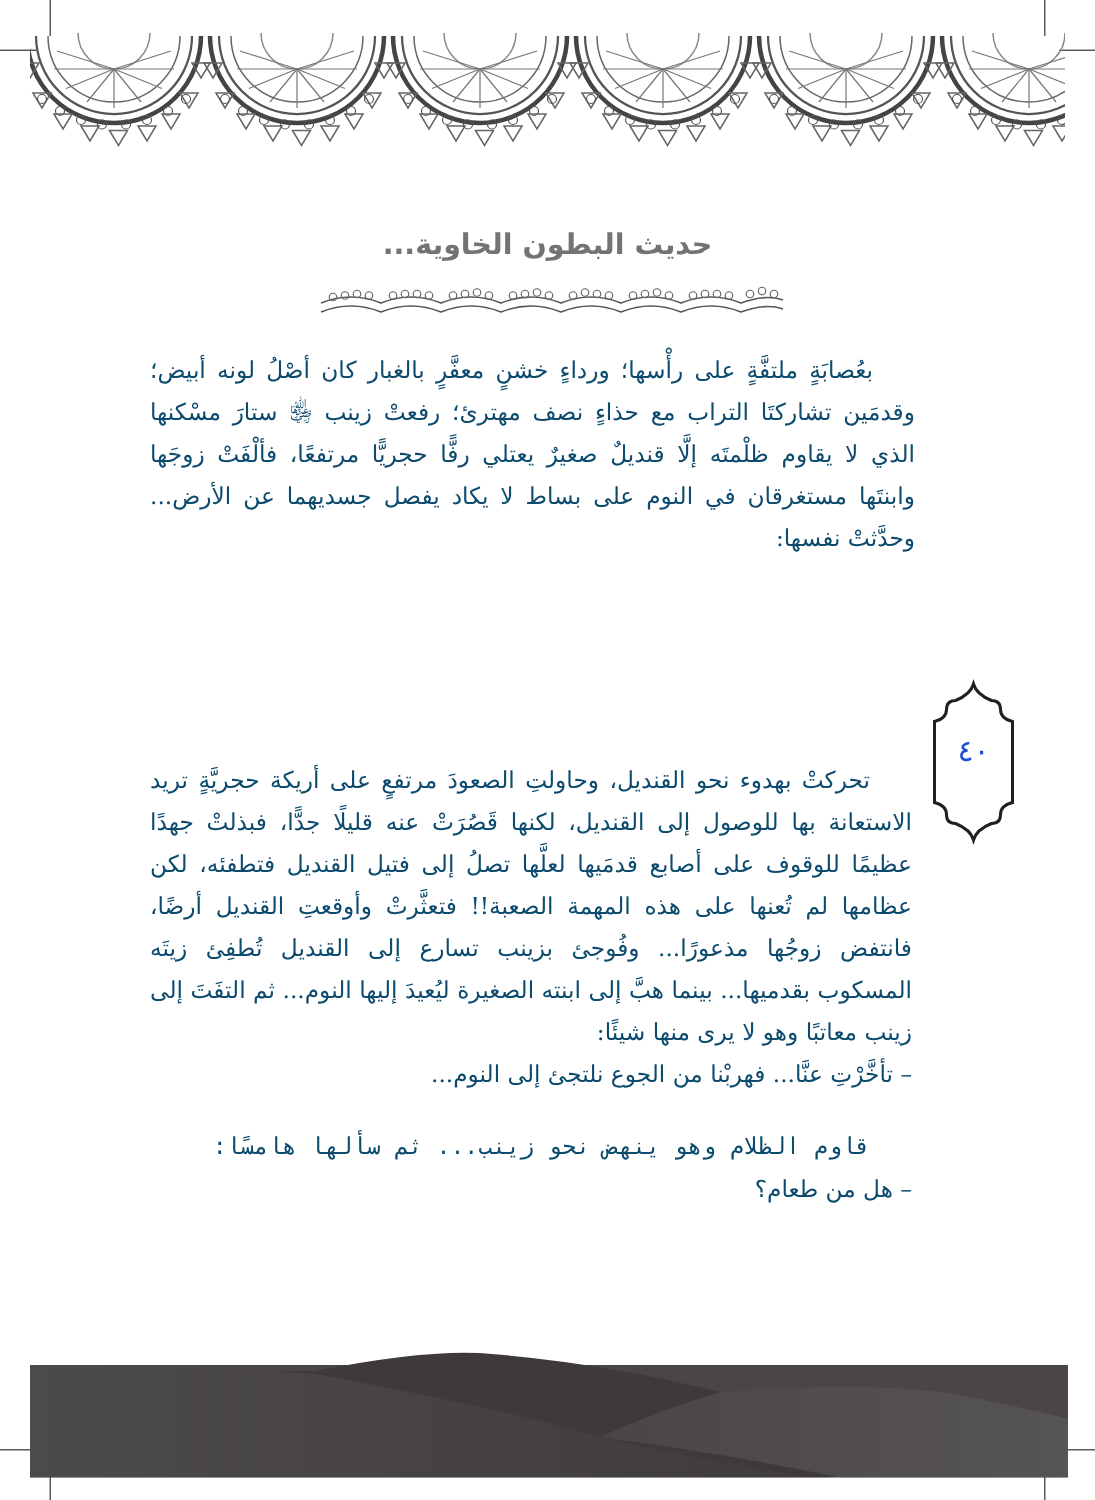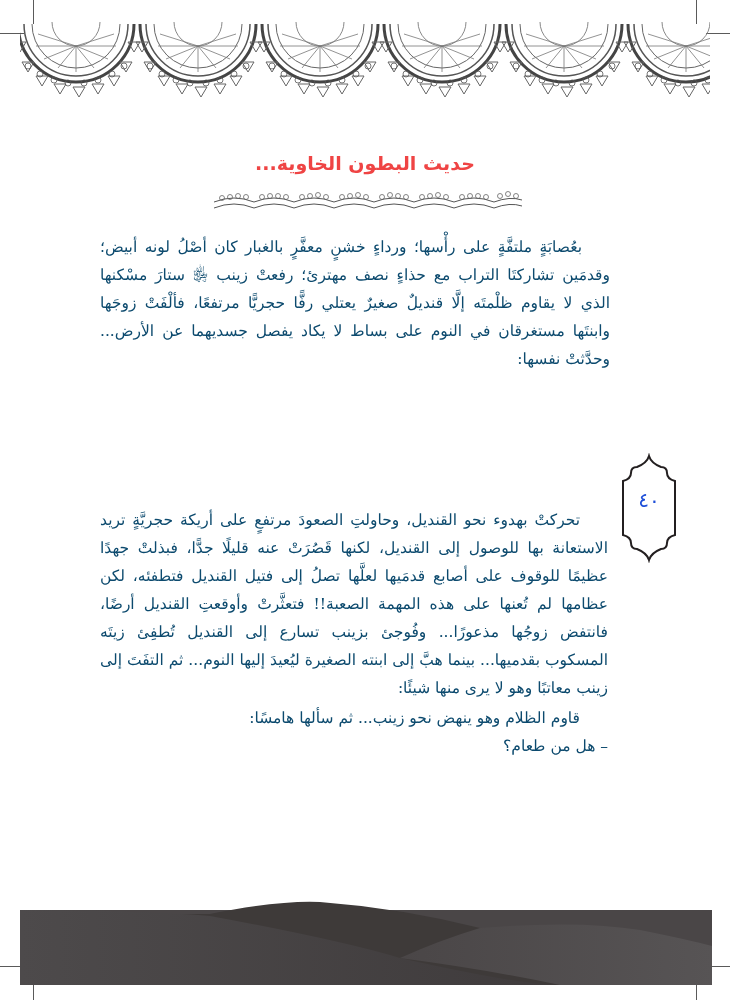--- a/index.html
+++ b/index.html
@@ -1,19 +1,19 @@
 <!DOCTYPE html>
 <html><head>
   <meta charset="utf-8">
   <style>
     html, body { margin: 0; padding: 0; background: #ffffff; }
     body { width: 730px; height: 1000px; position: relative; overflow: hidden; font-family: "DejaVu Serif", serif; color: #231f20; }
     .crop { position: absolute; background: #5a5a5a; }
     .border-top { position: absolute; left: 20px; top: 12px; width: 690px; height: 90px; }
-    .title { position: absolute; top: 152px; left: 0; width: 730px; text-align: center; direction: rtl; font-family: "DejaVu Sans", sans-serif; font-size: 19px; font-weight: bold; color: #ef4444; }
+    .title { position: absolute; top: 152px; left: 0; width: 730px; text-align: center; direction: rtl; font-family: "DejaVu Sans", sans-serif; font-size: 19px; font-weight: bold; color: #737373; }
     .title-ornament { position: absolute; left: 212px; top: 190px; width: 312px; height: 22px; }
     .body-text { position: absolute; left: 100px; width: 510px; direction: rtl; text-align: justify; font-family: "DejaVu Serif", serif; font-size: 15.5px; line-height: 28px; color: #0c4a6e; }
     .body-text p { margin: 0; }
     .indent { text-indent: 28px; }
     .dialogue { padding-right: 0; }
     .page-num-frame { position: absolute; left: 621px; top: 453px; width: 56px; height: 110px; }
     .page-num { position: absolute; left: 621px; top: 488px; width: 56px; text-align: center; font-family: "DejaVu Sans", sans-serif; font-size: 20px; color: #1d4ed8; direction: rtl; }
     .hills { position: absolute; left: 20px; top: 900px; width: 692px; height: 85px; }
   </style>
 </head>
@@ -130,21 +130,24 @@
 <div class="body-text" style="top:506px; width:508px;">
   <p class="indent">
     <span>تحركتْ بهدوء نحو القنديل، وحاولتِ الصعودَ مرتفعٍ على أريكة</span>
     <span>حجريَّةٍ تريد الاستعانة بها للوصول إلى القنديل، لكنها قَصُرَتْ عنه قليلًا</span>
     <span>جدًّا، فبذلتْ جهدًا عظيمًا للوقوف على أصابع قدمَيها لعلَّها تصلُ إلى فتيل</span>
     <span>القنديل فتطفئه، لكن عظامها لم تُعنها على هذه المهمة الصعبة!! فتعثَّرتْ</span>
     <span>وأوقعتِ القنديل أرضًا، فانتفض زوجُها مذعورًا... وفُوجئ بزينب تسارع</span>
     <span>إلى القنديل تُطفِئ زيتَه المسكوب بقدميها... بينما هبَّ إلى ابنته الصغيرة</span>
     <span>ليُعيدَ إليها النوم... ثم التفَتَ إلى زينب معاتبًا وهو لا يرى منها شيئًا:</span>
   </p>
-  <p class="indent" style="margin-top:2px;">
+  <p class="dialogue">
+    <span>– تأخَّرْتِ عنَّا... فهربْنا من الجوع نلتجئ إلى النوم...</span>
+  </p>
+  <p class="indent" style="margin-top:21px;font-family:Liberation Mono, monospace;">
     <span>قاوم الظلام وهو ينهض نحو زينب... ثم سألها هامسًا:</span>
   </p>
   <p class="dialogue">
     <span>– هل من طعام؟</span>
   </p>
 </div>
 
 <svg class="page-num-frame" viewBox="0 0 56 110">
   <path d="M28,3 Q30,10 40,14 Q46,14 46,20 Q46,26 54,28 L54,82 Q46,84 46,90 Q46,96 40,96 Q30,100 28,107 Q26,100 16,96 Q10,96 10,90 Q10,84 2,82 L2,28 Q10,26 10,20 Q10,14 16,14 Q26,10 28,3 Z" fill="#fff" stroke="#231f20" stroke-width="2"></path>
 </svg>

